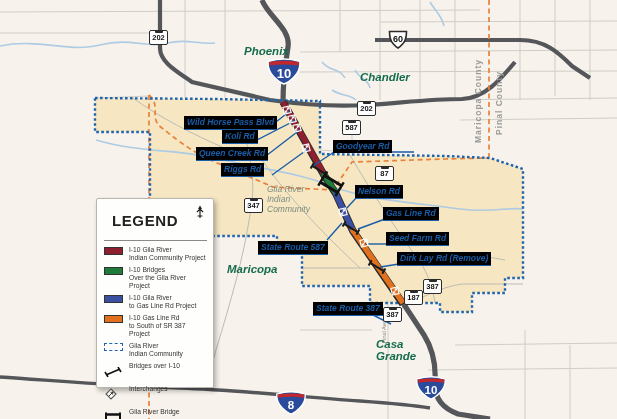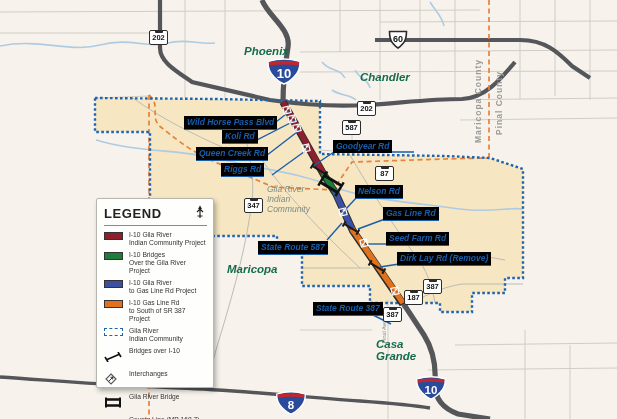--- a/index.html
+++ b/index.html
@@ -19,21 +19,21 @@
         transform:rotate(-90deg);white-space:nowrap;}
   .azshield{position:absolute;z-index:5;width:17px;height:13px;background:#fff;border:1.5px solid #2b2b2b;
         border-radius:2px;text-align:center;}
   .azshield .bar{position:absolute;left:50%;top:-1px;width:8px;height:2.5px;margin-left:-4px;background:#2b2b2b;border-radius:1px;}
   .azshield .num{display:block;font-size:7.5px;font-weight:bold;color:#111;line-height:14px;}
   .ishield{position:absolute;z-index:5;}
   .ishield svg{display:block;}
   .legend{position:absolute;left:96px;top:198px;width:118px;height:190px;background:#FEFEFD;z-index:6;
         border:1px solid #b9b6b0;border-radius:2px;box-shadow:2px 3px 5px rgba(0,0,0,.3);
         padding:5px 6px 4px 7px;box-sizing:border-box;}
-  .legend h3{margin:0;font-size:13px;letter-spacing:.6px;color:#222;display:inline-block;text-align:right;}
+  .legend h3{margin:8px;font-size:15px;letter-spacing:.6px;color:#222;display:inline-block;text-align:right;}
   .legend .rule{border-top:1px solid #8a8a8a;margin:3px 0 5px 0;}
   .li{display:flex;align-items:flex-start;margin-bottom:4px;}
   .li .sw{flex:0 0 20px;margin-right:5px;margin-top:1px;}
   .li .tx{font-size:6.7px;line-height:8px;color:#333;white-space:pre-line;}
   .sw .box{width:17px;height:6px;border:1px solid #333;}
   .northarrow{position:absolute;right:8px;top:6px;}
 </style>
 </head>
 <body>
 

